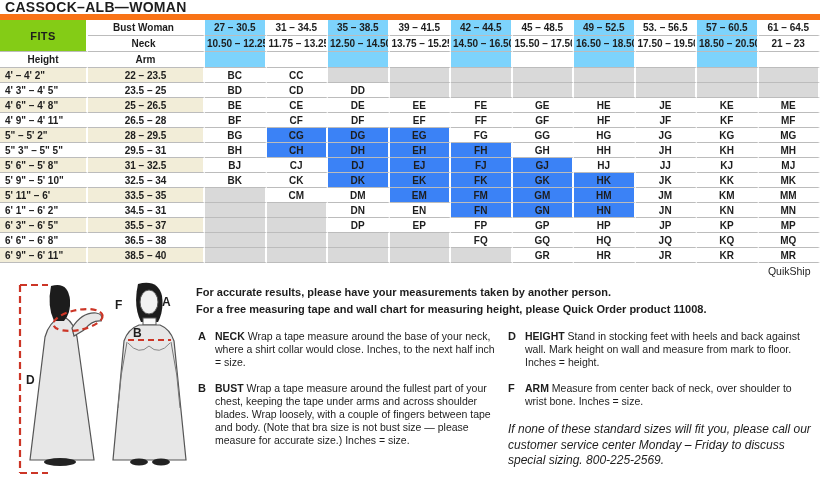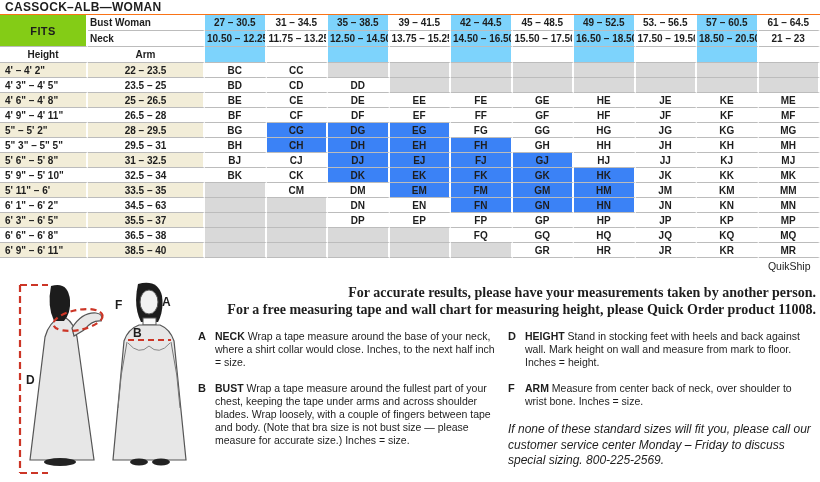--- a/index.html
+++ b/index.html
@@ -1,46 +1,46 @@
 <!DOCTYPE html>
 <html><head>
 <meta charset="utf-8">
 <style>
   html,body { margin:0; padding:0; background:#fff; }
   body { width:820px; height:482px; position:relative; overflow:hidden;
          font-family:"Liberation Sans", sans-serif; color:#1d1d1d;
          -webkit-font-smoothing:antialiased; }
 
   
-  .chart-title { height:12px; line-height:12px; font-size:12px; font-weight:bold;
+  .chart-title { height:12px; line-height:12px; font-size:14px; font-weight:bold;
                  letter-spacing:.3px; padding:1px 0 1px 5px;
-                 border-bottom:1px solid #f97316; }
+                 border-bottom:6px solid #f97316; }
   table { border-collapse:separate; border-spacing:0; table-layout:fixed; width:820px; }
   td, th { padding:0 2px; font-size:10px; font-weight:bold; text-align:center;
            white-space:nowrap; overflow:hidden; height:14px;
            border-right:2px solid #fff; border-bottom:1px solid #bcbcbc; }
   thead th { height:15px; }
   .fits-cell     { background:#84cc16; font-size:11px; letter-spacing:.4px; }
-  .rowlab        { text-align:left; padding-right:6px; background:#fff; }
+  .rowlab        { text-align:center; padding-right:6px; background:#fff; }
   .range.alt, .haspace.alt { background:#7dd3fc;margin-top:16px; }
   .hcol  { text-align:left; padding-left:5px; background:#fff; }
   .acol  { background:#fff; }
   tr.beige .hcol, tr.beige .acol { background:#f2edd8; }
   td.code { background:#fff; }
   td.hl   { background:#3b82f6; }
   td.na   { background:#d9d9d9; }
   tr.qrow td { border:none; background:#fff; }
   td.quikship { background:#f3e7a1; font-size:10.5px; font-weight:normal; height:16px;
                 border-bottom:1px solid #d9cd8a; }
 
   
   .bottom { position:absolute; left:0; top:278px; width:820px; height:204px; }
   .figure-box { position:absolute; left:2px; top:2px; width:192px; height:200px; }
-  .intro { position:absolute; left:196px; top:6px; width:620px; text-align:right;
-           font-size:14px; font-weight:bold; line-height:17px;font-family:Liberation Serif, serif; }
+  .intro { position:absolute; left:196px; top:6px; width:620px; text-align:left;
+           font-size:11px; font-weight:bold; line-height:17px; }
   .col-left  { position:absolute; left:198px; top:52px; width:300px; }
   .col-right { position:absolute; left:508px; top:52px; width:306px; }
   .instr { display:flex; margin-bottom:13px; font-size:10.5px; line-height:13px; }
   .instr .ltr { width:17px; flex:0 0 17px; font-weight:bold; font-size:11px; }
   .instr .term { font-weight:bold; }
   .note { margin-top:14px; font-size:12px; line-height:15.5px; font-style:italic; }
   .note .phone { font-weight:normal; }
 </style>
 </head>
 <body>
@@ -218,21 +218,21 @@
         <td class="hl">EM</td>
         <td class="hl">FM</td>
         <td class="hl">GM</td>
         <td class="hl">HM</td>
         <td class="code">JM</td>
         <td class="code">KM</td>
         <td class="code">MM</td>
       </tr>
       <tr>
         <td class="hcol">6' 1" – 6' 2"</td>
-        <td class="acol">34.5 – 63</td>
+        <td class="acol">34.5 – 31</td>
         <td class="na"></td>
         <td class="na"></td>
         <td class="code">DN</td>
         <td class="code">EN</td>
         <td class="hl">FN</td>
         <td class="hl">GN</td>
         <td class="hl">HN</td>
         <td class="code">JN</td>
         <td class="code">KN</td>
         <td class="code">MN</td>

